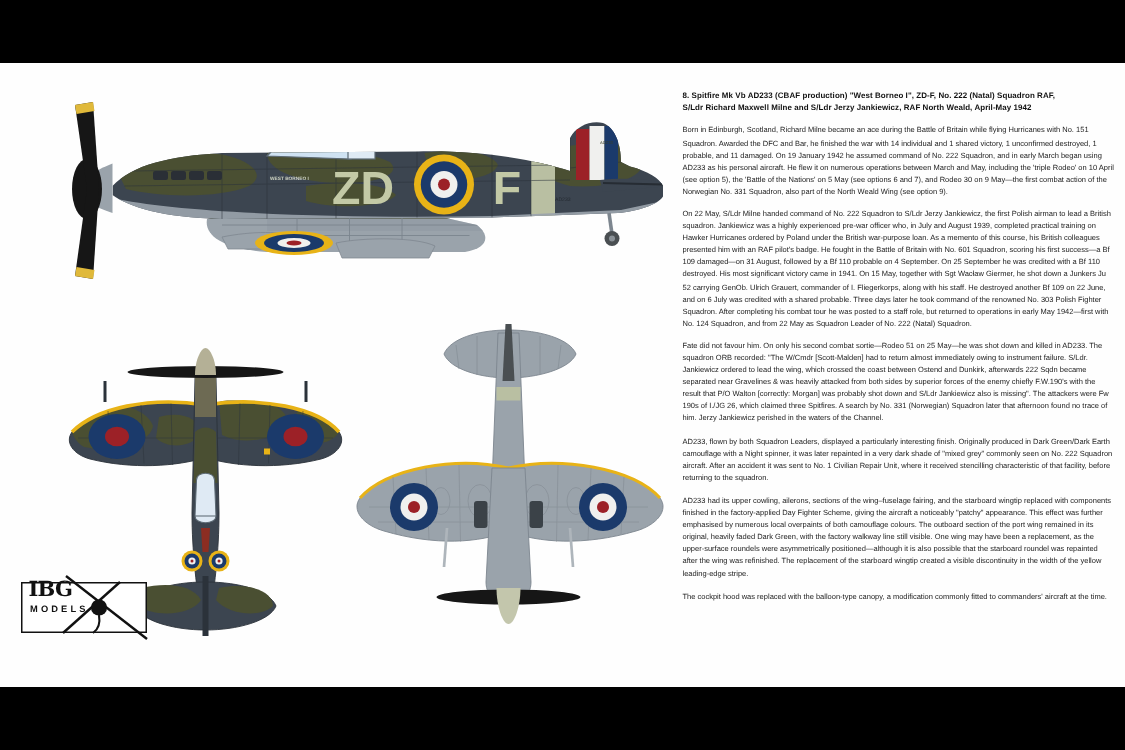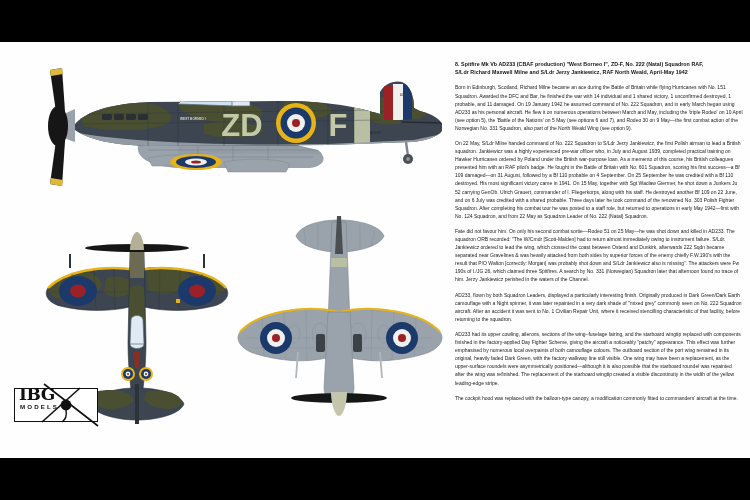--- a/index.html
+++ b/index.html
@@ -14,21 +14,21 @@
 
   
   #art{position:absolute;left:0;top:0;width:455px;height:416px;}
 
   
   #side{position:absolute;left:28px;top:20px;width:420px;height:135px;}
 
   
   #logo{position:absolute;left:14px;top:340px;width:92px;height:46px;}
   .logobox{position:absolute;left:0;top:6px;width:84px;height:34px;background:#fff;border:1.6px solid #111;box-sizing:border-box;}
-  .logo-ibg{position:absolute;left:5px;top:4px;font-family:"DejaVu Serif",serif;font-weight:bold;font-size:17px;letter-spacing:-.5px;color:#111;line-height:1;}
+  .logo-ibg{position:absolute;left:5px;top:4px;font-family:"DejaVu Serif",serif;font-weight:bold;font-size:14px;letter-spacing:-.5px;color:#111;line-height:1;}
   .logo-models{position:absolute;left:6px;top:22px;font-family:"Liberation Sans",sans-serif;font-weight:bold;font-size:6.2px;letter-spacing:2.1px;color:#111;line-height:1;}
   .logo-plane{position:absolute;left:26px;top:0;width:66px;height:46px;}
 </style>
 </head>
 <body>
 
 <div id="page">
   <div id="sheet">
 
     <div id="art">

